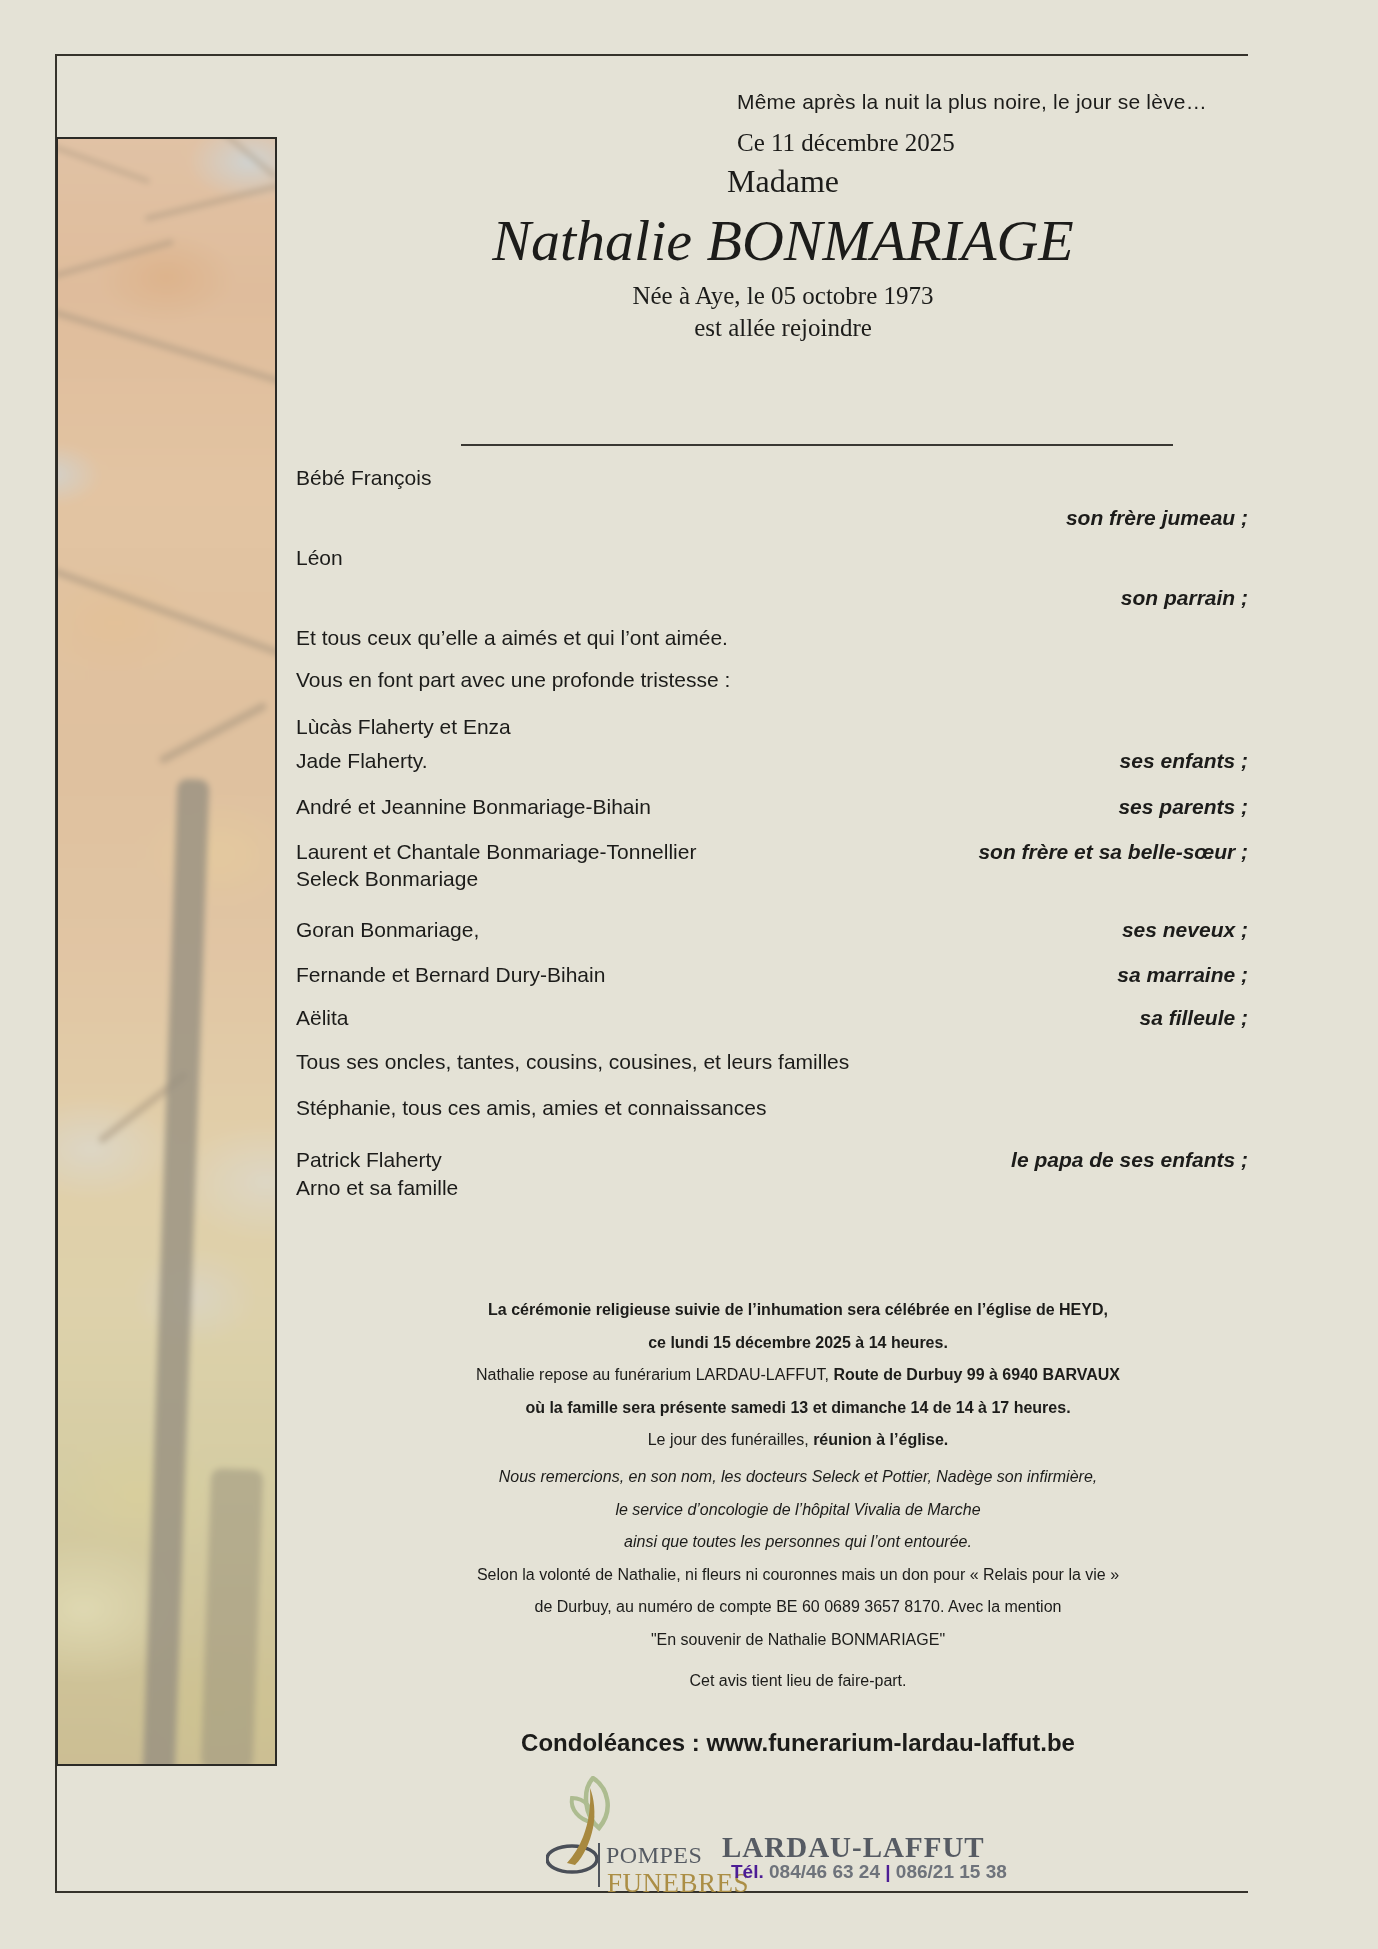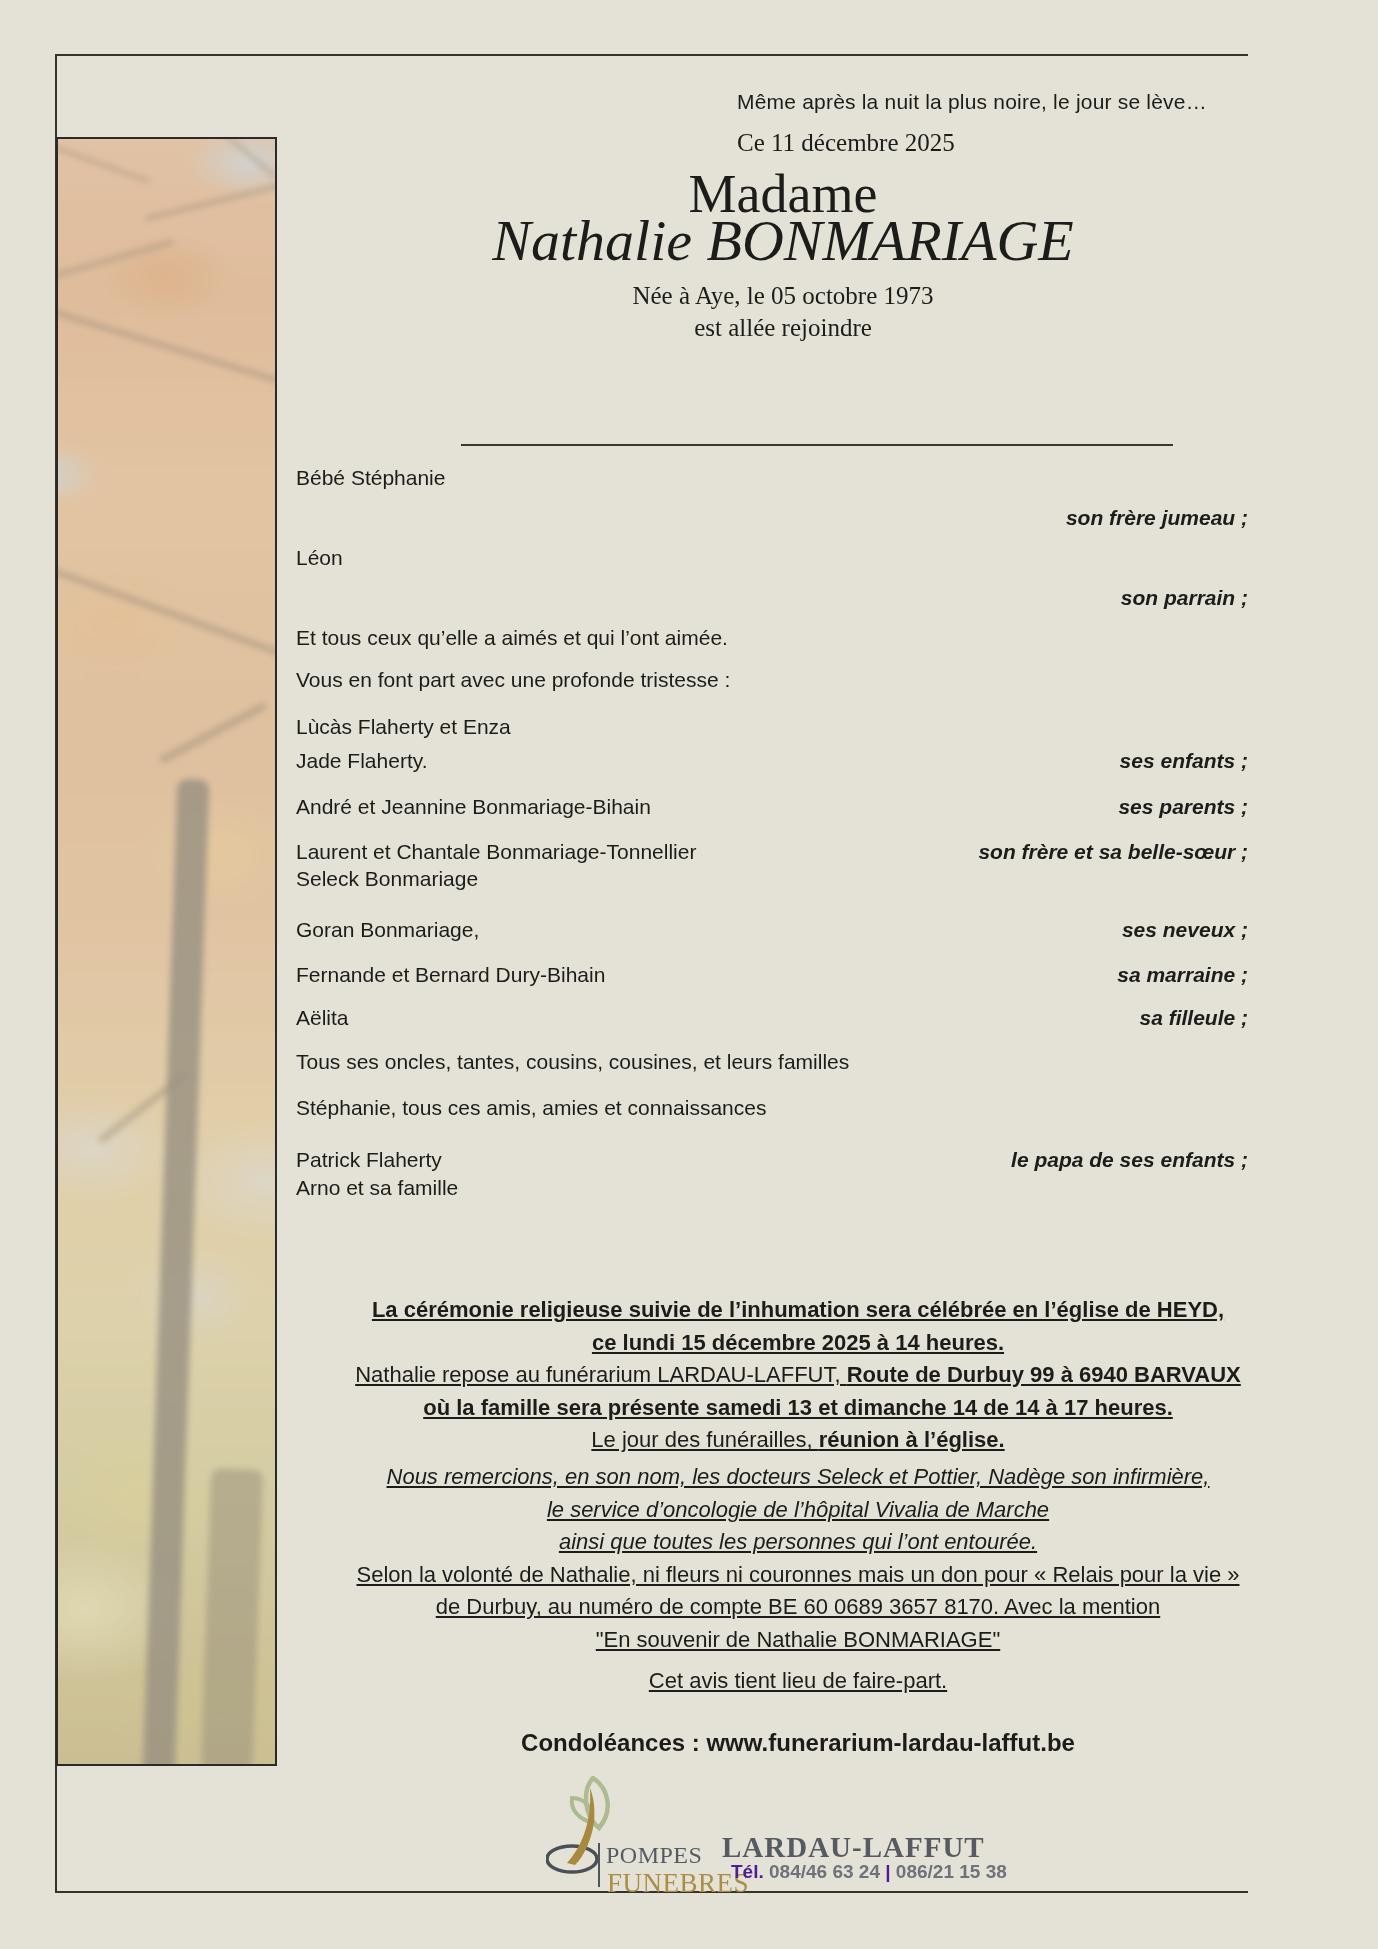--- a/index.html
+++ b/index.html
@@ -28,32 +28,32 @@
       radial-gradient(150px 110px at 72% 96%, rgba(188,173,92,.65), transparent 70%),
       linear-gradient(180deg,#dcab83 0%,#d9a173 10%,#dfae7e 22%,#d9a878 38%,#dcb080 50%,#ddc08a 62%,#d6c48c 72%,#c8bc7f 82%,#bfae6f 92%,#b8a365 100%);}
   .branch{position:absolute;background:rgba(122,94,66,.55);border-radius:4px;}
   .trunk{position:absolute;background:rgba(97,88,70,.8);border-radius:10px;}
   .photo-wash{position:absolute;inset:0;background:rgba(232,229,218,.40);}
 
   
   .quote{left:737px;top:90px;font-size:21px;letter-spacing:.2px;}
   .date-line{left:737px;top:129px;font-size:25px;}
   .center-col{left:283px;width:1000px;text-align:center;}
-  .honorific{top:163px;font-size:54px;}
+  .honorific{top:163px;font-size:32px;}
   .deceased{top:207px;font-size:58px;font-style:italic;}
   .birth{top:282px;font-size:25px;}
   .joined{top:314px;font-size:25px;}
   .divider{left:461px;top:444px;width:712px;height:2px;background:#3a3833;}
 
   
   .frow{left:296px;width:952px;height:34px;font-size:21px;line-height:34px;display:flex;justify-content:space-between;}
   .rel{font-weight:bold;font-style:italic;margin-left:auto;}
 
   
-  .ceremony{left:278px;top:1294px;width:1040px;text-align:center;font-size:22px;line-height:32.6px;text-decoration:underline;}
+  .ceremony{left:278px;top:1294px;width:1040px;text-align:center;font-size:16px;line-height:32.6px;}
   .b{font-weight:bold;}
   .i{font-style:italic;}
   .condolences{left:278px;top:1729px;width:1040px;text-align:center;font-size:24px;font-weight:bold;}
 
   
   .logo-svg{left:546px;top:1776px;}
   .logo-vline{left:598px;top:1843px;width:2px;height:44px;background:#50555d;}
   .pompes{left:606px;top:1842px;font-size:24px;color:#565b63;letter-spacing:.5px;}
   .funebres{left:607px;top:1868px;font-size:27px;color:#ab8e45;letter-spacing:.5px;}
   .company{left:722px;top:1831px;font-size:29px;font-weight:bold;color:#565b63;letter-spacing:1px;}
@@ -86,21 +86,21 @@
 
   <div class="abs quote">Même après la nuit la plus noire, le jour se lève…</div>
   <div class="abs serif date-line">Ce 11 décembre 2025</div>
   <div class="abs serif center-col honorific">Madame</div>
   <div class="abs serif center-col deceased">Nathalie BONMARIAGE</div>
   <div class="abs serif center-col birth">Née à Aye, le 05 octobre 1973</div>
   <div class="abs serif center-col joined">est allée rejoindre</div>
   <div class="abs divider"></div>
 
   <div class="abs frow" style="top:461px">
-      <span>Bébé Stéphanie</span>
+      <span>Bébé François</span>
     </div>
   <div class="abs frow" style="top:501px">
       <span class="rel">son frère jumeau ;</span>
     </div>
   <div class="abs frow" style="top:541px">
       <span>Léon</span>
     </div>
   <div class="abs frow" style="top:581px">
       <span class="rel">son parrain ;</span>
     </div>

